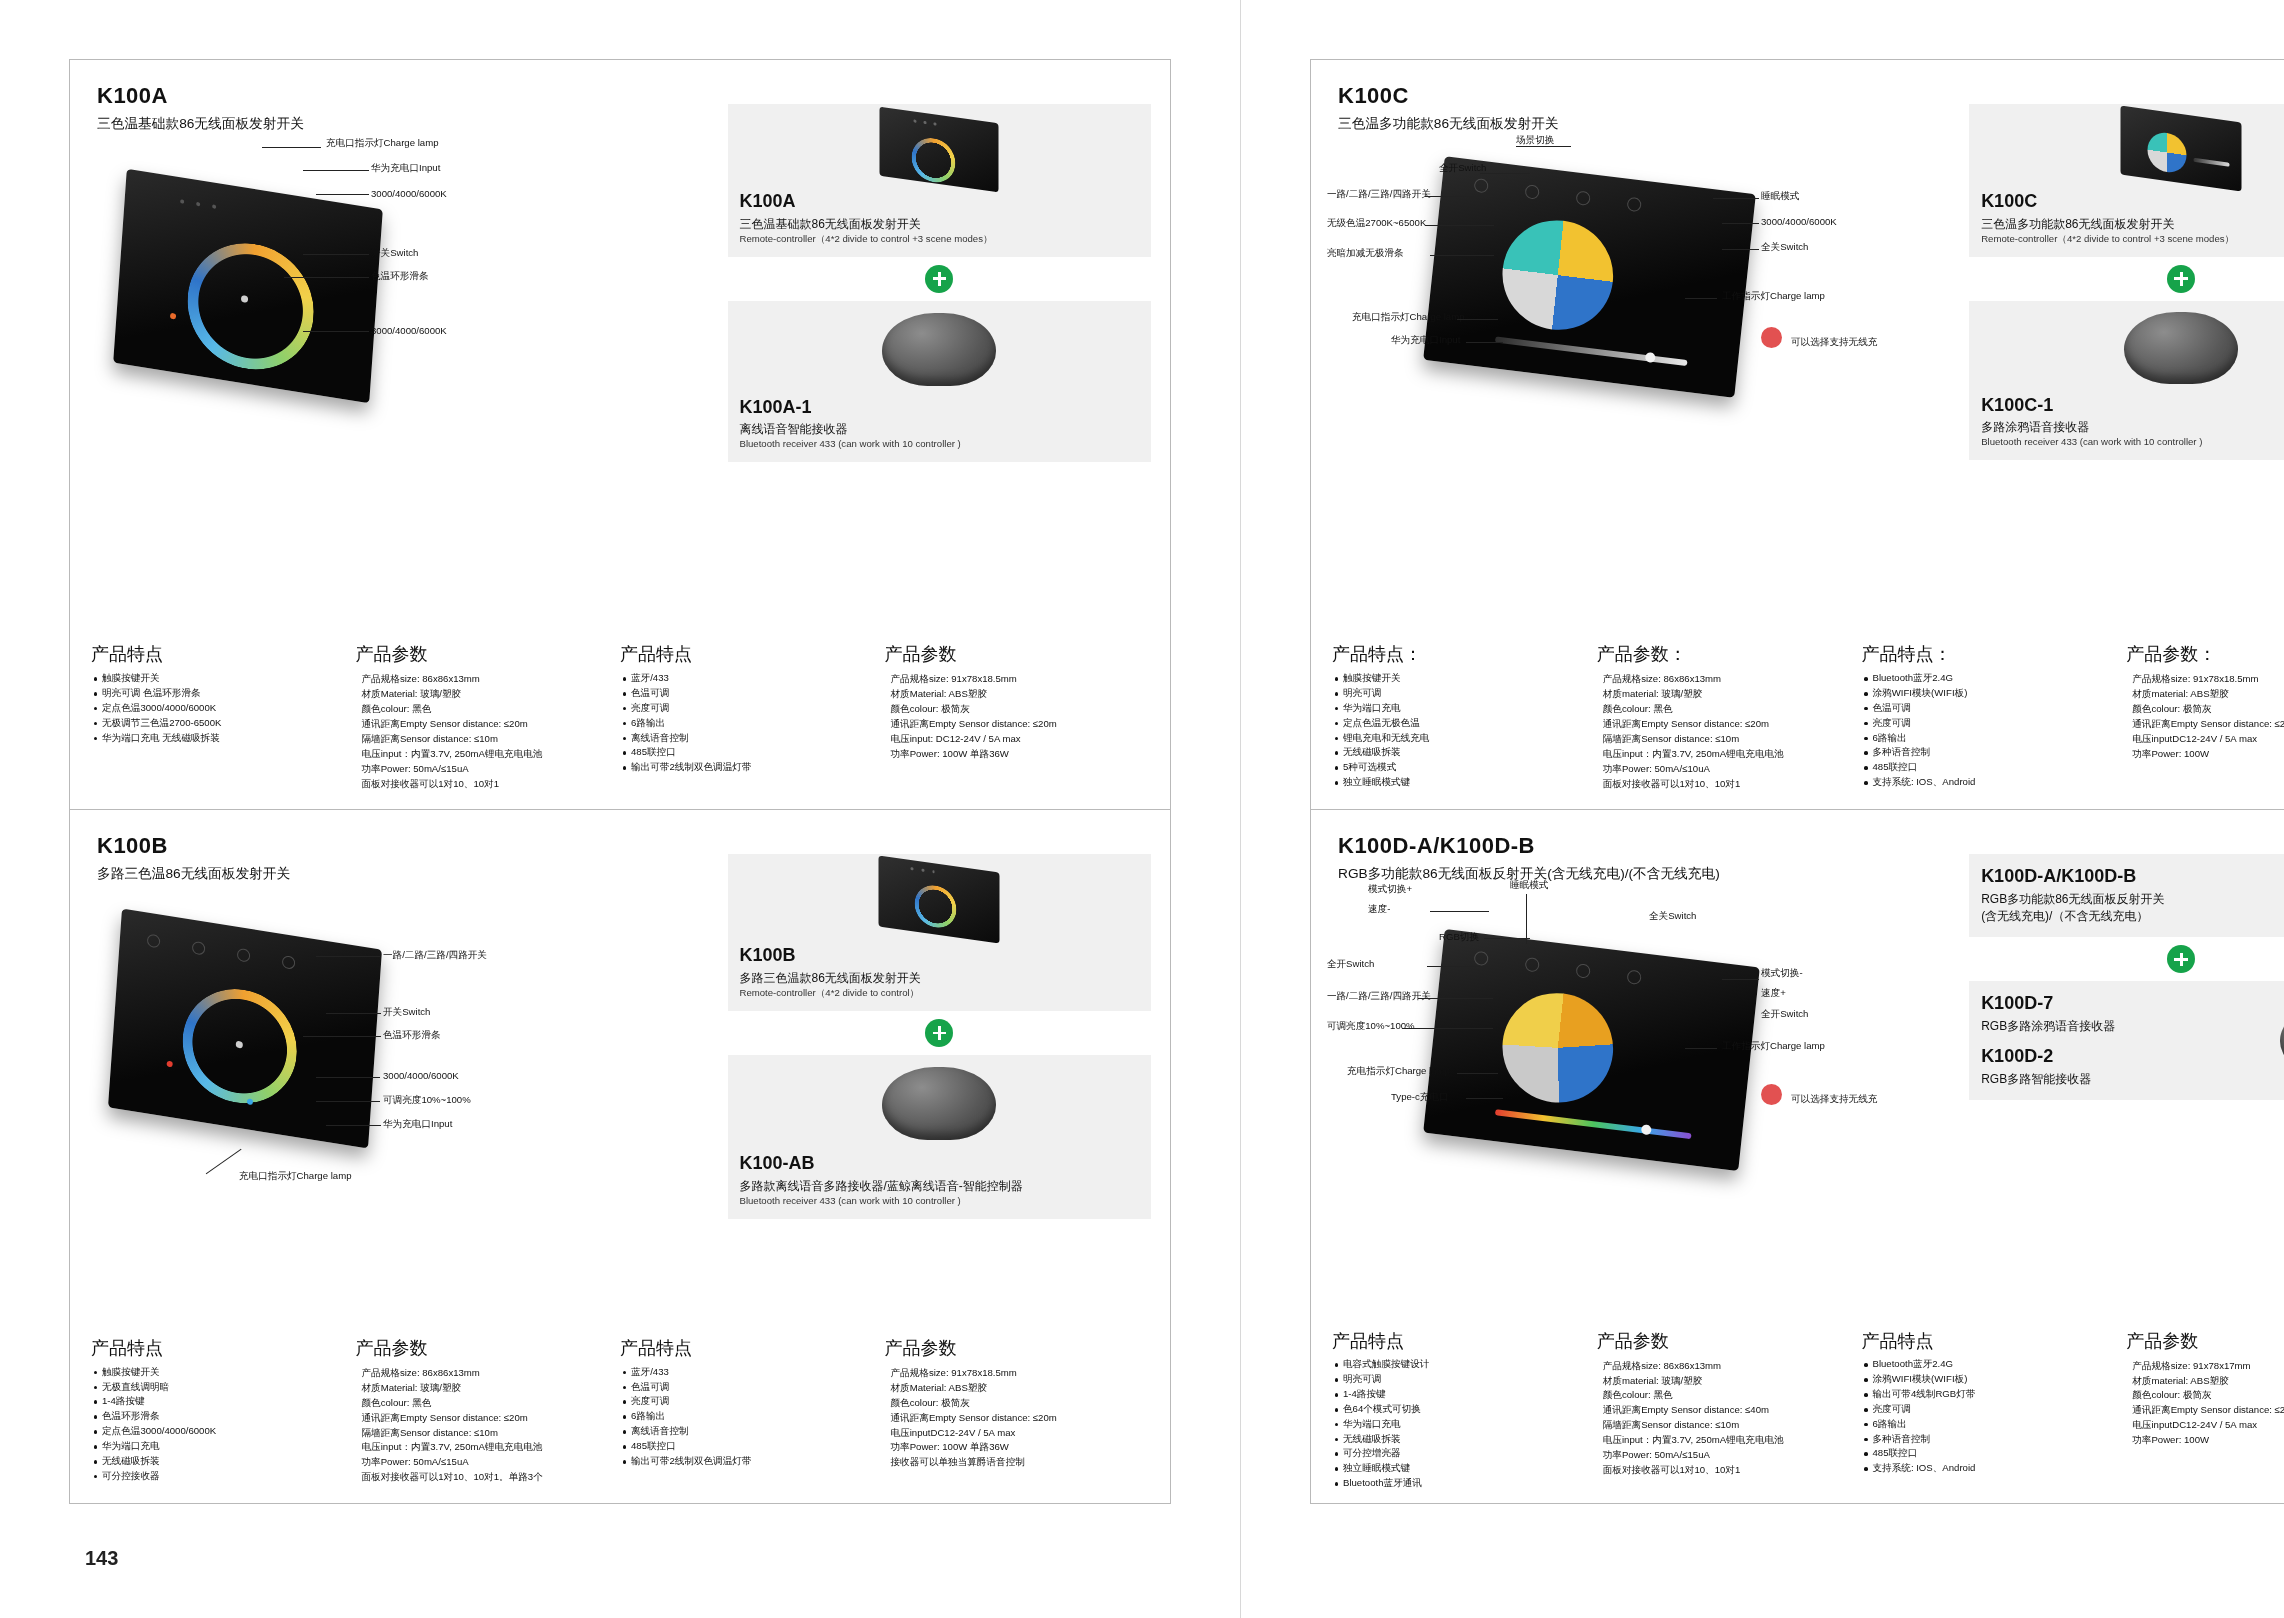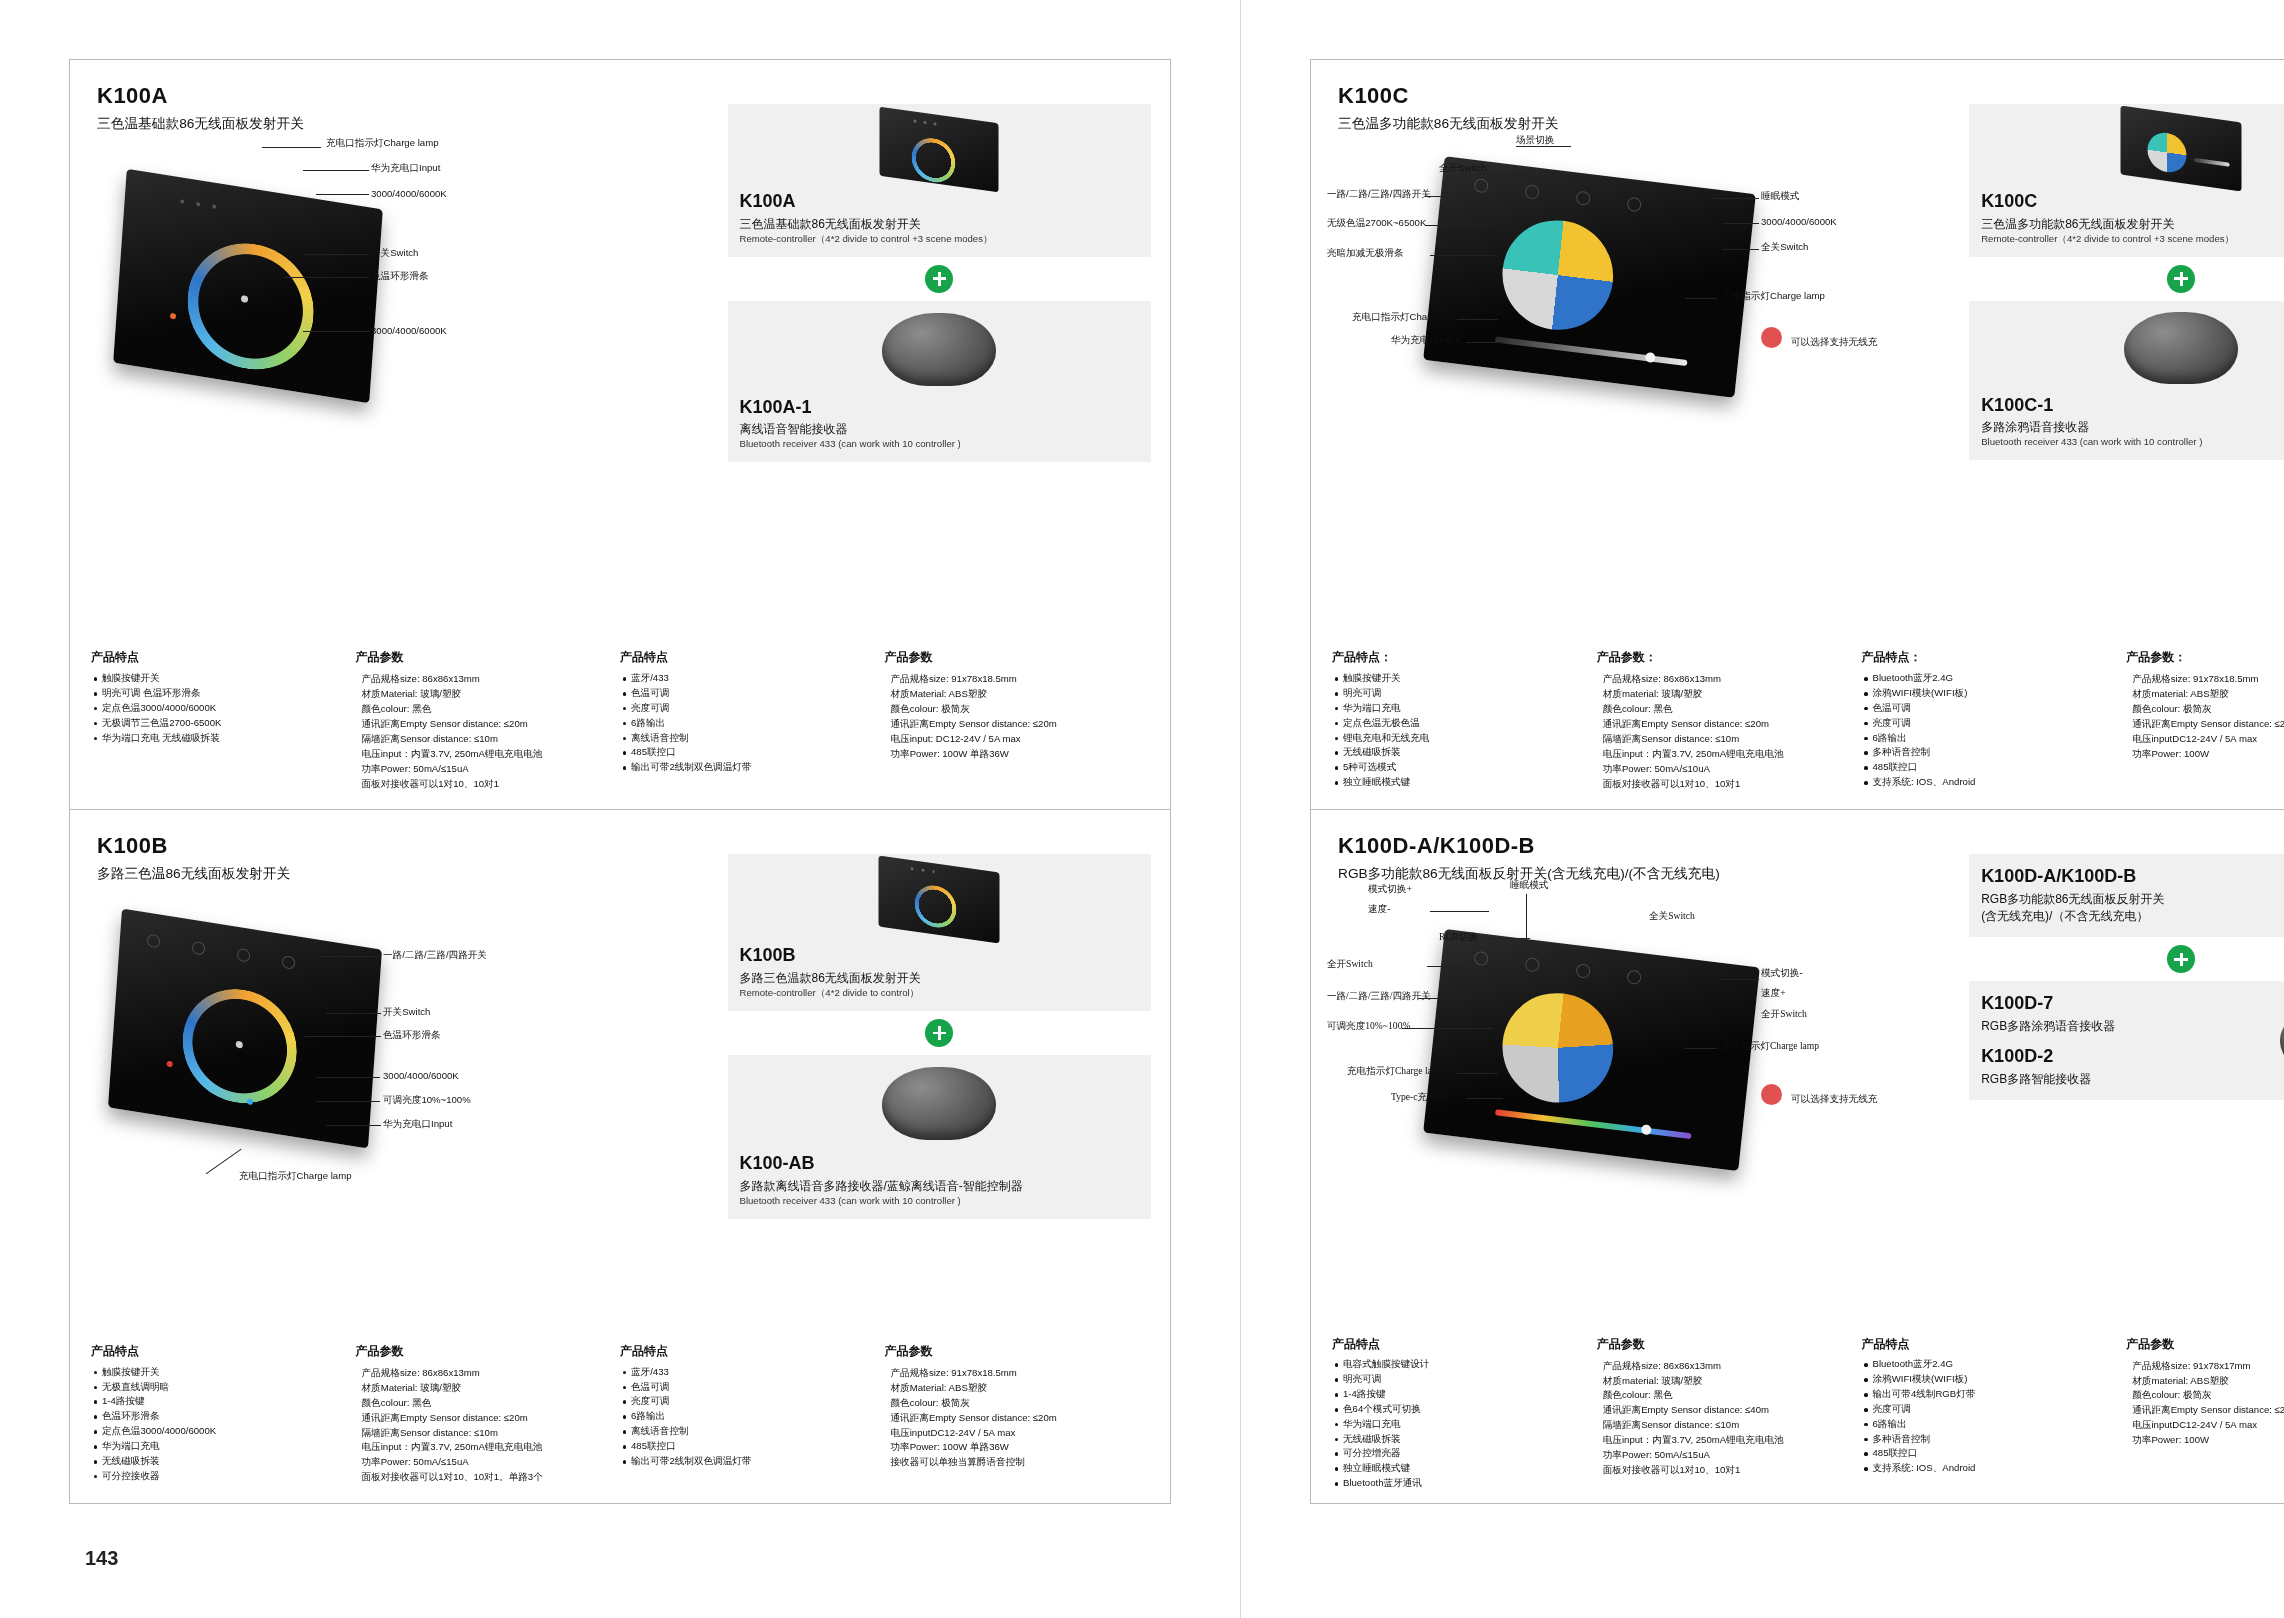--- a/index.html
+++ b/index.html
@@ -37,21 +37,21 @@
   .cardsub.small{font-size:9.6px;color:#333;}
   .plus{position:relative;height:44px;}
   .plus .circle{position:absolute;left:50%;top:50%;transform:translate(-50%,-50%);width:28px;height:28px;border-radius:50%;background:#16a34a;}
   .plus .circle:before,.plus .circle:after{content:"";position:absolute;background:#fff;}
   .plus .circle:before{left:7.3px;top:12.8px;width:13.7px;height:2.7px;}
   .plus .circle:after{left:12.8px;top:7.3px;width:2.7px;height:13.7px;}
 
   
   .specs{position:absolute;left:0;right:0;bottom:12px;display:flex;padding:0 21px;box-sizing:border-box;gap:0;}
   .speccol{flex:1;padding-right:8.2px;box-sizing:border-box;}
-  .spechead{font-size:12px;font-weight:bold;margin-bottom:4.6px;}
+  .spechead{font-size:18px;font-weight:normal;margin-bottom:4.6px;}
   .speclist{list-style:none;margin:0;padding:0;}
   .speclist li{font-size:9.6px;line-height:1.55;position:relative;padding-left:11px;}
   .speclist li:before{content:"";position:absolute;left:2.7px;top:6px;width:3.7px;height:3.7px;background:#111;border-radius:50%;}
   .plainlist{list-style:none;margin:6px;padding:0;}
   .plainlist li{font-size:9.6px;line-height:1.55;}
 
   
   .lab{position:absolute;font-size:9.6px;color:#111;white-space:nowrap;}
   .lead{position:absolute;background:#222;height:0.5px;}
   .leadv{position:absolute;background:#222;width:0.5px;}
@@ -458,21 +458,21 @@
       </div>
 
       <div class="block b2">
         <div class="blk-inner">
 
           <div class="titlewrap">
             <div class="title">K100D-A/K100D-B</div>
             <div class="subtitle">RGB多功能款86无线面板反射开关(含无线充电)/(不含无线充电)</div>
           </div>
 
-          <div class="devarea" style="left:9px;width:62%;font-family:Liberation Serif, serif;">
+          <div class="devarea" style="left:9px;width:62%;">
             <div class="panel" style="left:114px;top:78px;width:315px;height:206px;transform:skewY(7deg) skewX(-6deg);background:linear-gradient(160deg,#2c2c2c,#060606 60%);box-shadow:0 10px 18px rgba(0,0,0,.35);">
               <div style="position:absolute;left:32px;top:18px;display:flex;gap:37px;">
                 <i style="width:12px;height:12px;border-radius:50%;border:0.9px solid #4b4b4b;display:block;"></i>
                 <i style="width:12px;height:12px;border-radius:50%;border:0.9px solid #4b4b4b;display:block;"></i>
                 <i style="width:12px;height:12px;border-radius:50%;border:0.9px solid #4b4b4b;display:block;"></i>
                 <i style="width:12px;height:12px;border-radius:50%;border:0.9px solid #4b4b4b;display:block;"></i>
               </div>
               <div style="position:absolute;left:69px;top:50px;width:110px;height:110px;border-radius:50%;background:conic-gradient(#e8a020 0 22%,#2f74c9 22% 48%,#c9c9c9 48% 74%,#f0cf4a 74% 100%);"></div>
               <div class="bar" style="left:69px;top:174px;width:196px;height:5.5px;background:linear-gradient(90deg,#e23d2f,#f2c230,#4cc35e,#39a7e8,#8a4fd0);"></div>
               <div class="dot" style="left:215px;top:171px;width:10px;height:10px;background:#f2f2f2;"></div>

